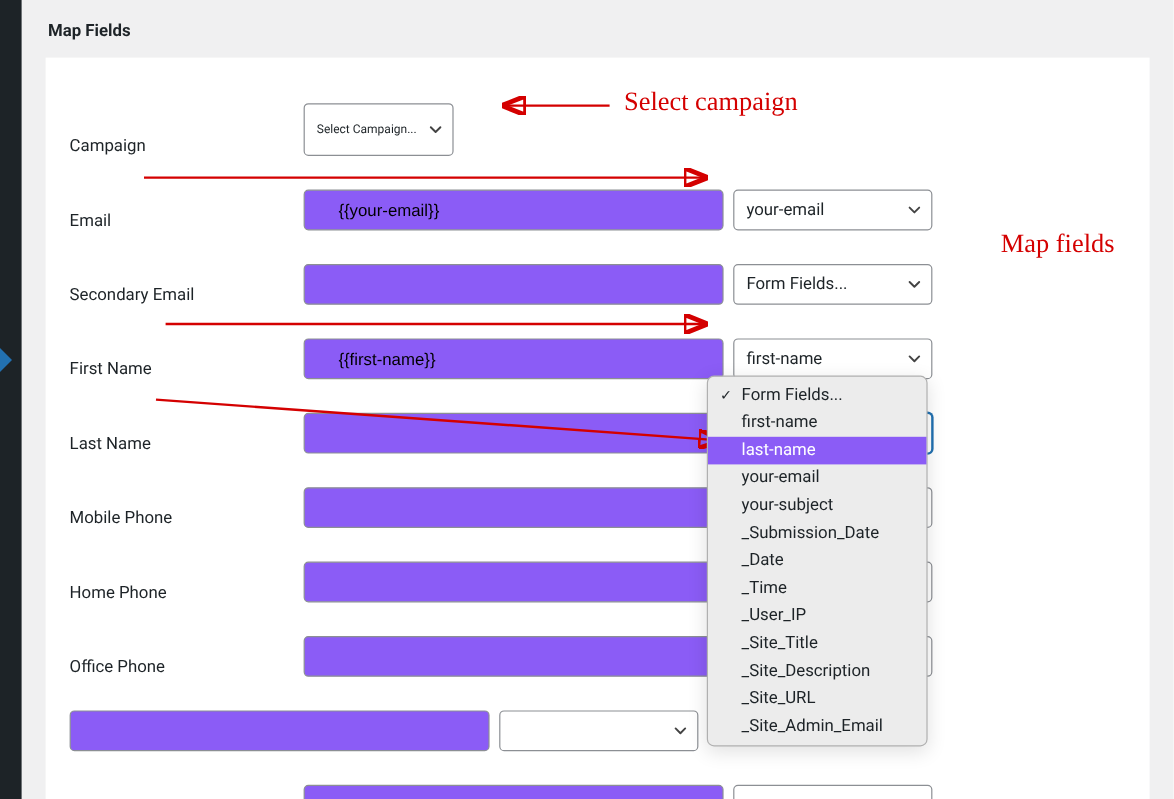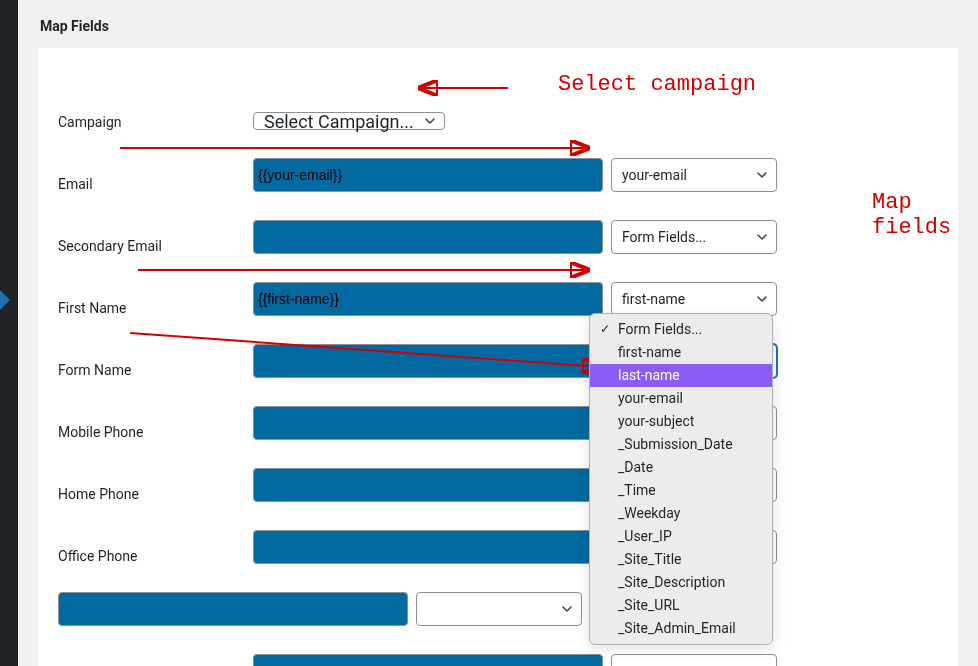--- a/index.html
+++ b/index.html
@@ -50,36 +50,36 @@
     }
     .row-label {
       width: 195px;
       font-size: 14px;
       color: #1d2327;
     }
     .campaign-select {
       position: relative;
       display: inline-flex;
       align-items: center;
-      height: 18px;
+      height: 44px;
       border: 1px solid #8c8f94;
       border-radius: 4px;
       padding: 0 30px 0 10px;
-      font-size: 18px;
+      font-size: 10px;
       background: #fff;
       cursor: pointer;
     }
     .text-input {
       width: 350px;
       height: 34px;
       border: 1px solid #8c8f94;
       border-radius: 4px;
-      padding: 0 4px;
-      font-size: 14px;
-      background: #0369a1;
+      padding: 0 28px;
+      font-size: 14px;
+      background: #8b5cf6;
     }
     .field-select {
       width: 166px;
       height: 34px;
       border: 1px solid #8c8f94;
       border-radius: 4px;
       padding: 0 28px 0 10px;
       font-size: 14px;
       background: #fff;
       margin-left: 8px;
@@ -125,25 +125,24 @@
       left: 10px;
       font-size: 12px;
     }
     .dropdown-item.highlight {
       background: #8b5cf6;
       color: #fff;
     }
     .annot {
       position: absolute;
       color: #d40000;
-      font-family: Liberation Mono, monospace;
+      font-family: Liberation Serif, serif;
       font-size: 22px;
       font-weight: 500;
       pointer-events: none;
-      margin-left: 38px;
     }
     svg.arrow { position: absolute; pointer-events: none; overflow: visible; }
     .arrow line, .arrow path { stroke: #d40000; stroke-width: 2; fill: none; }
     .arrow-head { fill: #d40000; stroke: none; }
   </style>
 </head>
 <body>
 
 <div class="wp-sidebar">
   <div class="wp-sidebar-fly"></div>
@@ -200,21 +199,21 @@
         <span>first-name</span>
         <span class="chev">
           <svg width="12" height="12" viewBox="0 0 12 12">
               <path d="M2 4l4 4 4-4" stroke="#444" stroke-width="1.6" fill="none" stroke-linecap="round" stroke-linejoin="round"></path>
             </svg>
         </span>
       </div>
     </div>
 
     <div class="row">
-      <div class="row-label">Form Name</div>
+      <div class="row-label">Last Name</div>
       <input class="text-input" value="" style="">
       <div class="field-select active">
         <span>Form Fields...</span>
         <span class="chev">
           <svg width="12" height="12" viewBox="0 0 12 12">
               <path d="M2 4l4 4 4-4" stroke="#444" stroke-width="1.6" fill="none" stroke-linecap="round" stroke-linejoin="round"></path>
             </svg>
         </span>
       </div>
     </div>
@@ -283,21 +282,20 @@
 
 <div class="dropdown" id="dropdown">
     <div class="dropdown-item checked">Form Fields...</div>
     <div class="dropdown-item">first-name</div>
     <div class="dropdown-item highlight">last-name</div>
     <div class="dropdown-item">your-email</div>
     <div class="dropdown-item">your-subject</div>
     <div class="dropdown-item">_Submission_Date</div>
     <div class="dropdown-item">_Date</div>
     <div class="dropdown-item">_Time</div>
-    <div class="dropdown-item">_Weekday</div>
     <div class="dropdown-item">_User_IP</div>
     <div class="dropdown-item">_Site_Title</div>
     <div class="dropdown-item">_Site_Description</div>
     <div class="dropdown-item">_Site_URL</div>
     <div class="dropdown-item">_Site_Admin_Email</div>
   </div>
 
 <div class="annot" style="left:520px; top:72px;">Select campaign</div>
 <div class="annot" style="left:834px; top:190px;">Map fields</div>
 

